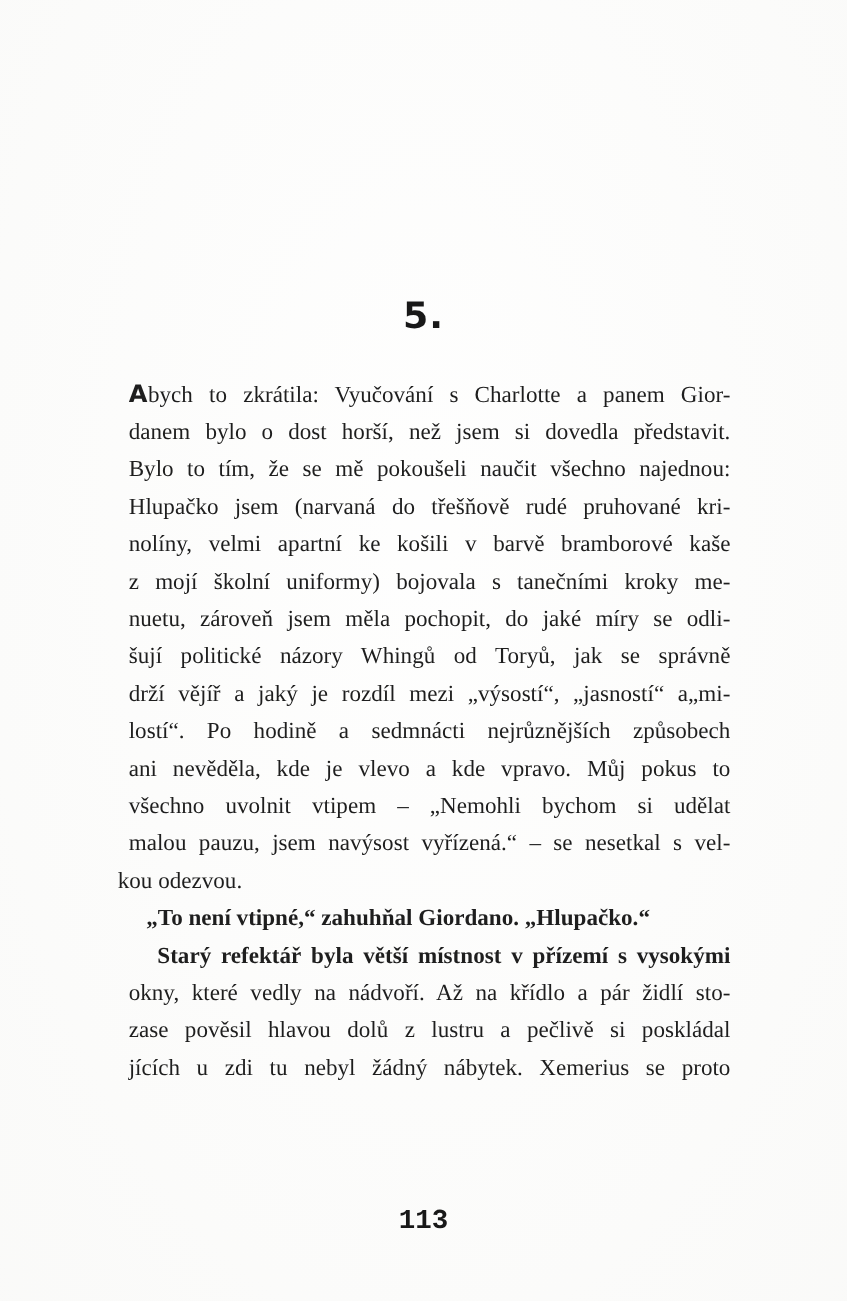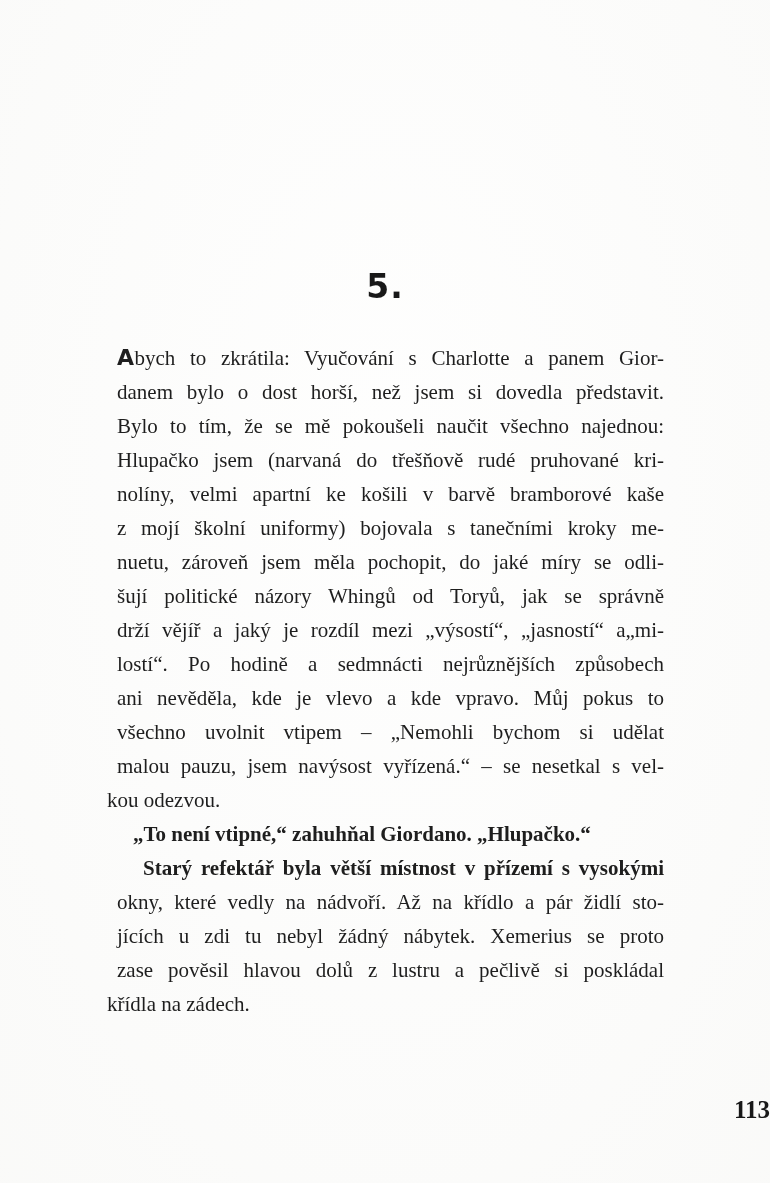--- a/index.html
+++ b/index.html
@@ -63,22 +63,22 @@
     font-family: "DejaVu Sans", sans-serif;
     font-weight: 700;
     font-size: 22px;
     letter-spacing: 0.5px;
   }
   .page-number {
     position: absolute;
     top: 1096px;
     left: 0;
     width: 770px;
-    text-align: right;
-    font-family: Liberation Serif, serif;
+    text-align: center;
+    font-family: Liberation Mono, monospace;
     font-weight: 700;
     font-size: 25px;
     line-height: 1.1;
     color: #181818;
   }
 </style>
 </head>
 <body>
 
 <div class="page">
@@ -95,19 +95,18 @@
       <div class="line j">šují politické názory Whingů od Toryů, jak se správně</div>
       <div class="line j">drží vějíř a jaký je rozdíl mezi „výsostí“, „jasností“ a„mi-</div>
       <div class="line j">lostí“. Po hodině a sedmnácti nejrůznějších způsobech</div>
       <div class="line j">ani nevěděla, kde je vlevo a kde vpravo. Můj pokus to</div>
       <div class="line j">všechno uvolnit vtipem – „Nemohli bychom si udělat</div>
       <div class="line j">malou pauzu, jsem navýsost vyřízená.“ – se nesetkal s vel-</div>
       <div class="line">kou odezvou.</div>
       <div class="line ind">„To není vtipné,“ zahuhňal Giordano. „Hlupačko.“</div>
       <div class="line j ind">Starý refektář byla větší místnost v přízemí s vysokými</div>
       <div class="line j">okny, které vedly na nádvoří. Až na křídlo a pár židlí sto-</div>
+      <div class="line j">zase pověsil hlavou dolů z lustru a pečlivě si poskládal</div>
       <div class="line j">jících u zdi tu nebyl žádný nábytek. Xemerius se proto</div>
-      <div class="line j">zase pověsil hlavou dolů z lustru a pečlivě si poskládal</div>
-      <div class="line">křídla na zádech.</div>
     </div>
 
   <div class="page-number">113</div>
 </div>
 
 </body></html>

